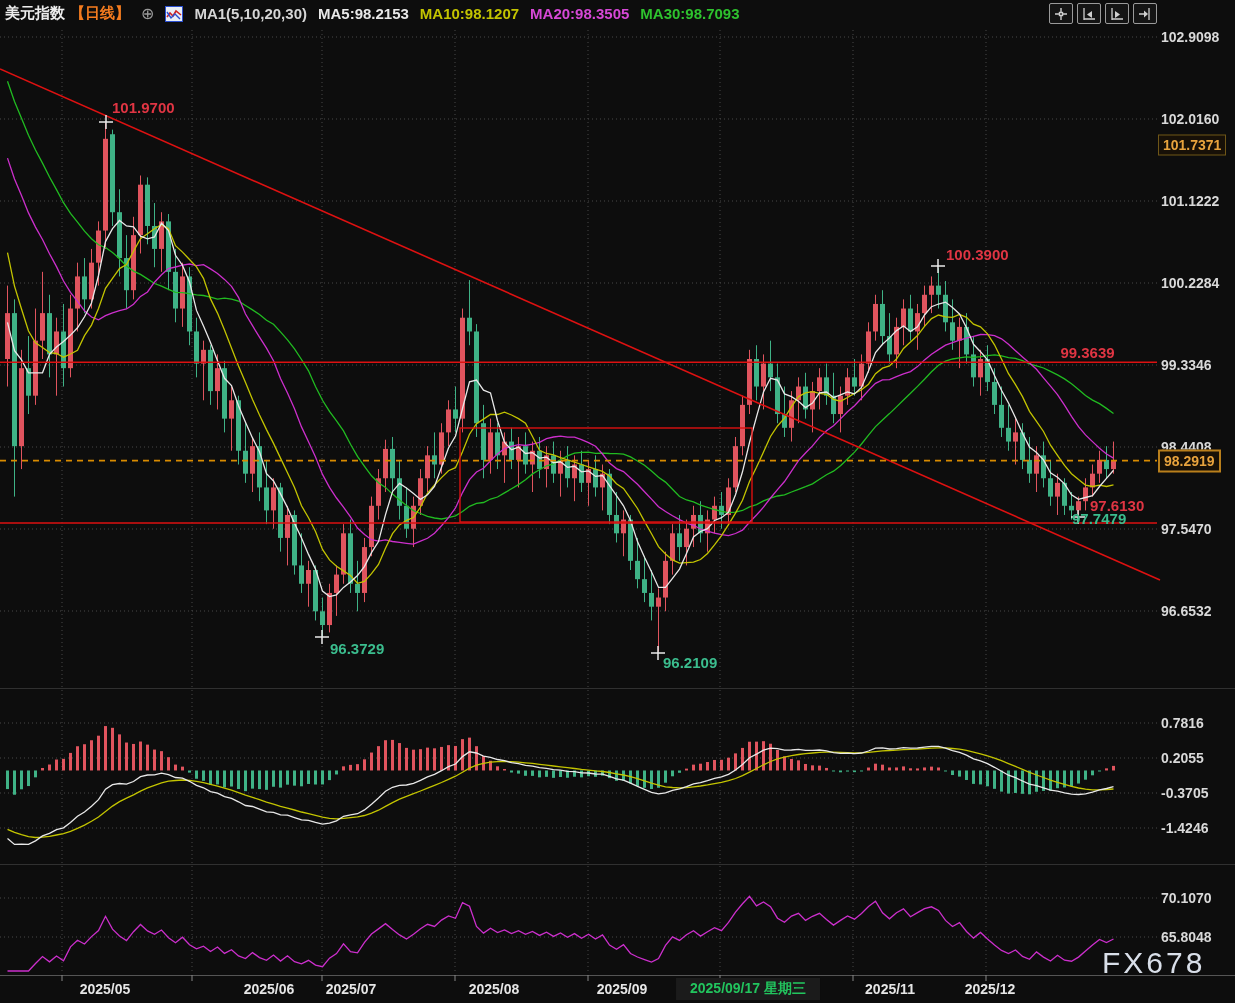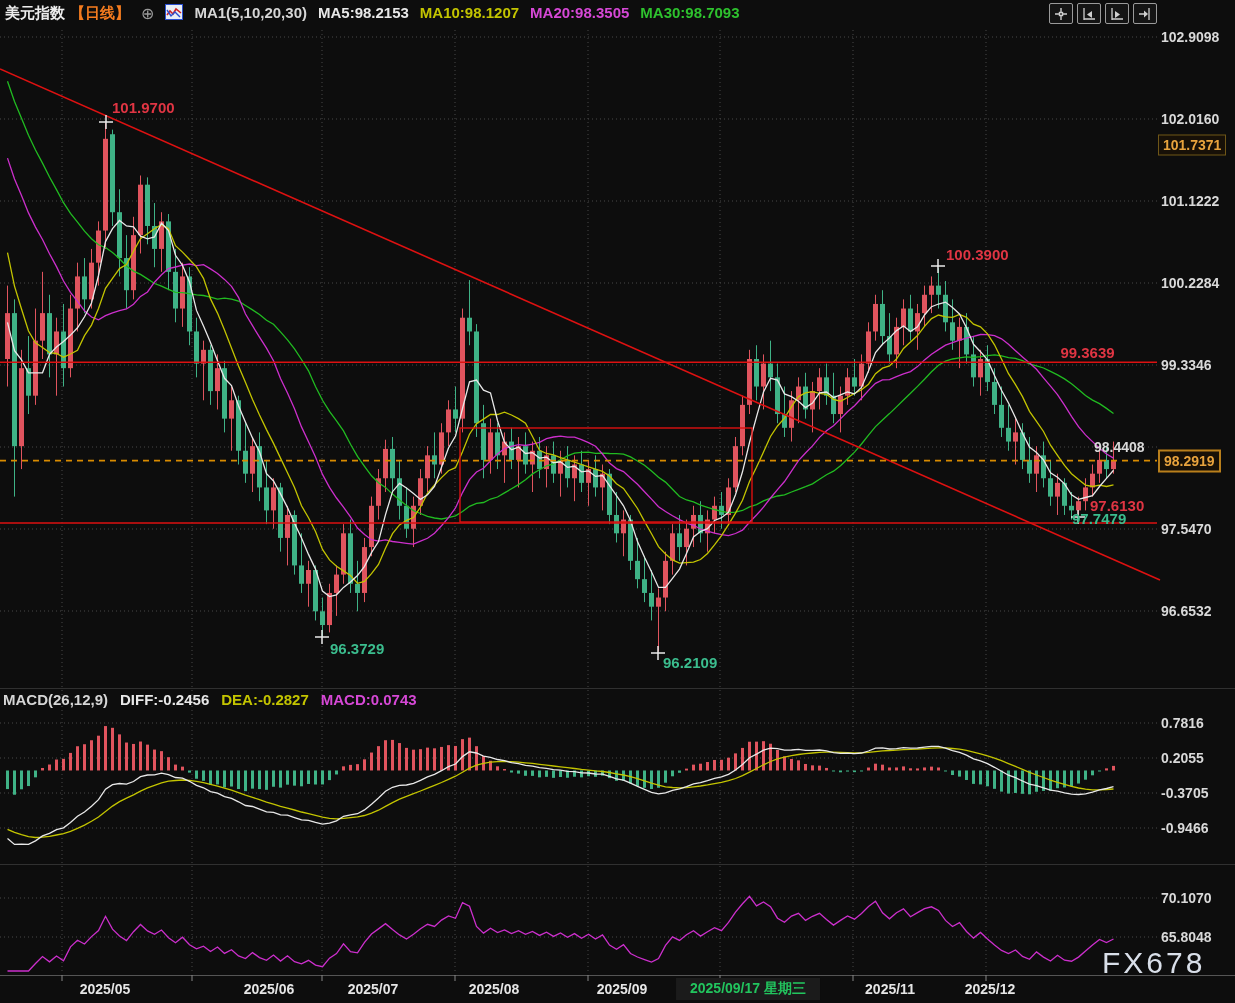--- a/index.html
+++ b/index.html
@@ -1,19 +1,19 @@
 <!DOCTYPE html>
 <html><head>
 <meta charset="utf-8">
 <style>
   html,body{margin:0;padding:0;background:#0d0d0d;}
   #app{position:relative;width:1235px;height:1003px;background:#0d0d0d;overflow:hidden;
        font-family:"Liberation Sans",sans-serif;}
   svg#cv{position:absolute;left:0;top:0;}
-  .hdr{position:absolute;left:5px;top:4px;display:flex;gap:11px;
+  .hdr{position:absolute;left:5px;top:4px;display:flex;align-items:center;gap:11px;
        font-size:15px;font-weight:700;white-space:nowrap;}
   .subhdr{position:absolute;left:3px;display:flex;align-items:center;gap:12px;
        font-size:15px;font-weight:700;white-space:nowrap;}
   .toolbar{position:absolute;right:78px;top:3px;display:flex;gap:4px;}
   .tbtn{width:22px;height:19px;border:1px solid #9a9a9a;border-radius:2px;background:#141414;
         display:flex;align-items:center;justify-content:center;cursor:pointer;}
   .axlbl{position:absolute;transform:translateY(-50%);font-size:14px;font-weight:700;color:#d9d9d9;}
   .axbox{position:absolute;transform:translateY(-50%);font-size:14px;font-weight:700;
          color:#e8a33d;background:#171007;padding:0 4px;line-height:19px;}
   .anno{position:absolute;font-size:15px;font-weight:700;line-height:17px;white-space:nowrap;}
@@ -600,59 +600,53 @@
       </svg>
     </div>
     <div class="tbtn">
       <svg width="14" height="14" viewBox="0 0 14 14" stroke="#cfcfcf" stroke-width="1.3" fill="#cfcfcf">
         <path d="M11 1v12M1 7h7" fill="none"></path>
           <path d="M6 3.5L10 7 6 10.5z" stroke="none"></path>
       </svg>
     </div>
   </div>
 
-  <div class="subhdr" style="top:691px">
-    <span style="color:#d6d6d6">MACD(26,12,9)</span>
-    <span style="color:#e8e8e8">DIFF:-0.2456</span>
-    <span style="color:#c3c400">DEA:-0.2827</span>
-    <span style="color:#d648d6">MACD:0.0743</span>
-  </div>
 
 
   <div id="priceAxis">
       <div class="axlbl" style="left: 1161px; top: 37px;">102.9098</div>
       <div class="axlbl" style="left: 1161px; top: 119px;">102.0160</div>
       <div class="axlbl" style="left: 1161px; top: 201px;">101.1222</div>
       <div class="axlbl" style="left: 1161px; top: 283px;">100.2284</div>
       <div class="axlbl" style="left: 1161px; top: 365px;">99.3346</div>
-      <div class="axlbl" style="left: 1094px; top: 447px;">98.4408</div>
+      <div class="axlbl" style="left: 1161px; top: 447px;">98.4408</div>
       <div class="axlbl" style="left: 1161px; top: 529px;">97.5470</div>
       <div class="axlbl" style="left: 1161px; top: 611px;">96.6532</div>
       <div class="axlbl" style="left: 1161px; top: 723px;">0.7816</div>
       <div class="axlbl" style="left: 1161px; top: 758px;">0.2055</div>
       <div class="axlbl" style="left: 1161px; top: 793px;">-0.3705</div>
-      <div class="axlbl" style="left: 1161px; top: 828px;">-0.9466</div>
+      <div class="axlbl" style="left: 1161px; top: 828px;">-1.4246</div>
       <div class="axlbl" style="left: 1161px; top: 898px;">70.1070</div>
       <div class="axlbl" style="left: 1161px; top: 937px;">65.8048</div>
       <div class="axbox" style="left: 1158px; top: 144.587px; border: 1px solid rgb(110, 86, 24);">101.7371</div>
       <div class="axbox" style="left: 1158px; top: 460.661px; border: 2px solid rgb(185, 127, 28);">98.2919</div>
     </div>
   <div id="annoLayer">
       <div class="anno" style="left: 112px; top: 99px; color: rgb(224, 53, 67);">101.9700</div>
       <div class="anno" style="left: 330px; top: 640px; color: rgb(59, 189, 142);">96.3729</div>
       <div class="anno" style="left: 663px; top: 654px; color: rgb(59, 189, 142);">96.2109</div>
       <div class="anno" style="left: 946px; top: 246px; color: rgb(224, 53, 67);">100.3900</div>
       <div class="anno" style="left: 1020px; top: 344px; color: rgb(224, 53, 67); width: 135px; text-align: center;">99.3639</div>
       <div class="anno" style="left: 1090px; top: 497px; color: rgb(224, 53, 67);">97.6130</div>
       <div class="anno" style="left: 1072px; top: 510px; color: rgb(59, 189, 142);">97.7479</div>
     </div>
   <div id="dateAxis">
       <div class="dlbl" style="left: 105px;">2025/05</div>
       <div class="dlbl" style="left: 237px; margin-left: 32px;">2025/06</div>
-      <div class="dlbl" style="left: 373px;">2025/07</div>
+      <div class="dlbl" style="left: 351px;">2025/07</div>
       <div class="dlbl" style="left: 494px;">2025/08</div>
       <div class="dlbl" style="left: 622px;">2025/09</div>
       <div class="dlbl" style="left: 890px;">2025/11</div>
       <div class="dlbl" style="left: 990px;">2025/12</div>
       <div class="dhl" style="left: 748px;">2025/09/17 星期三</div>
     </div>
 
   <div class="wm">FX678</div>
 </div>
 

